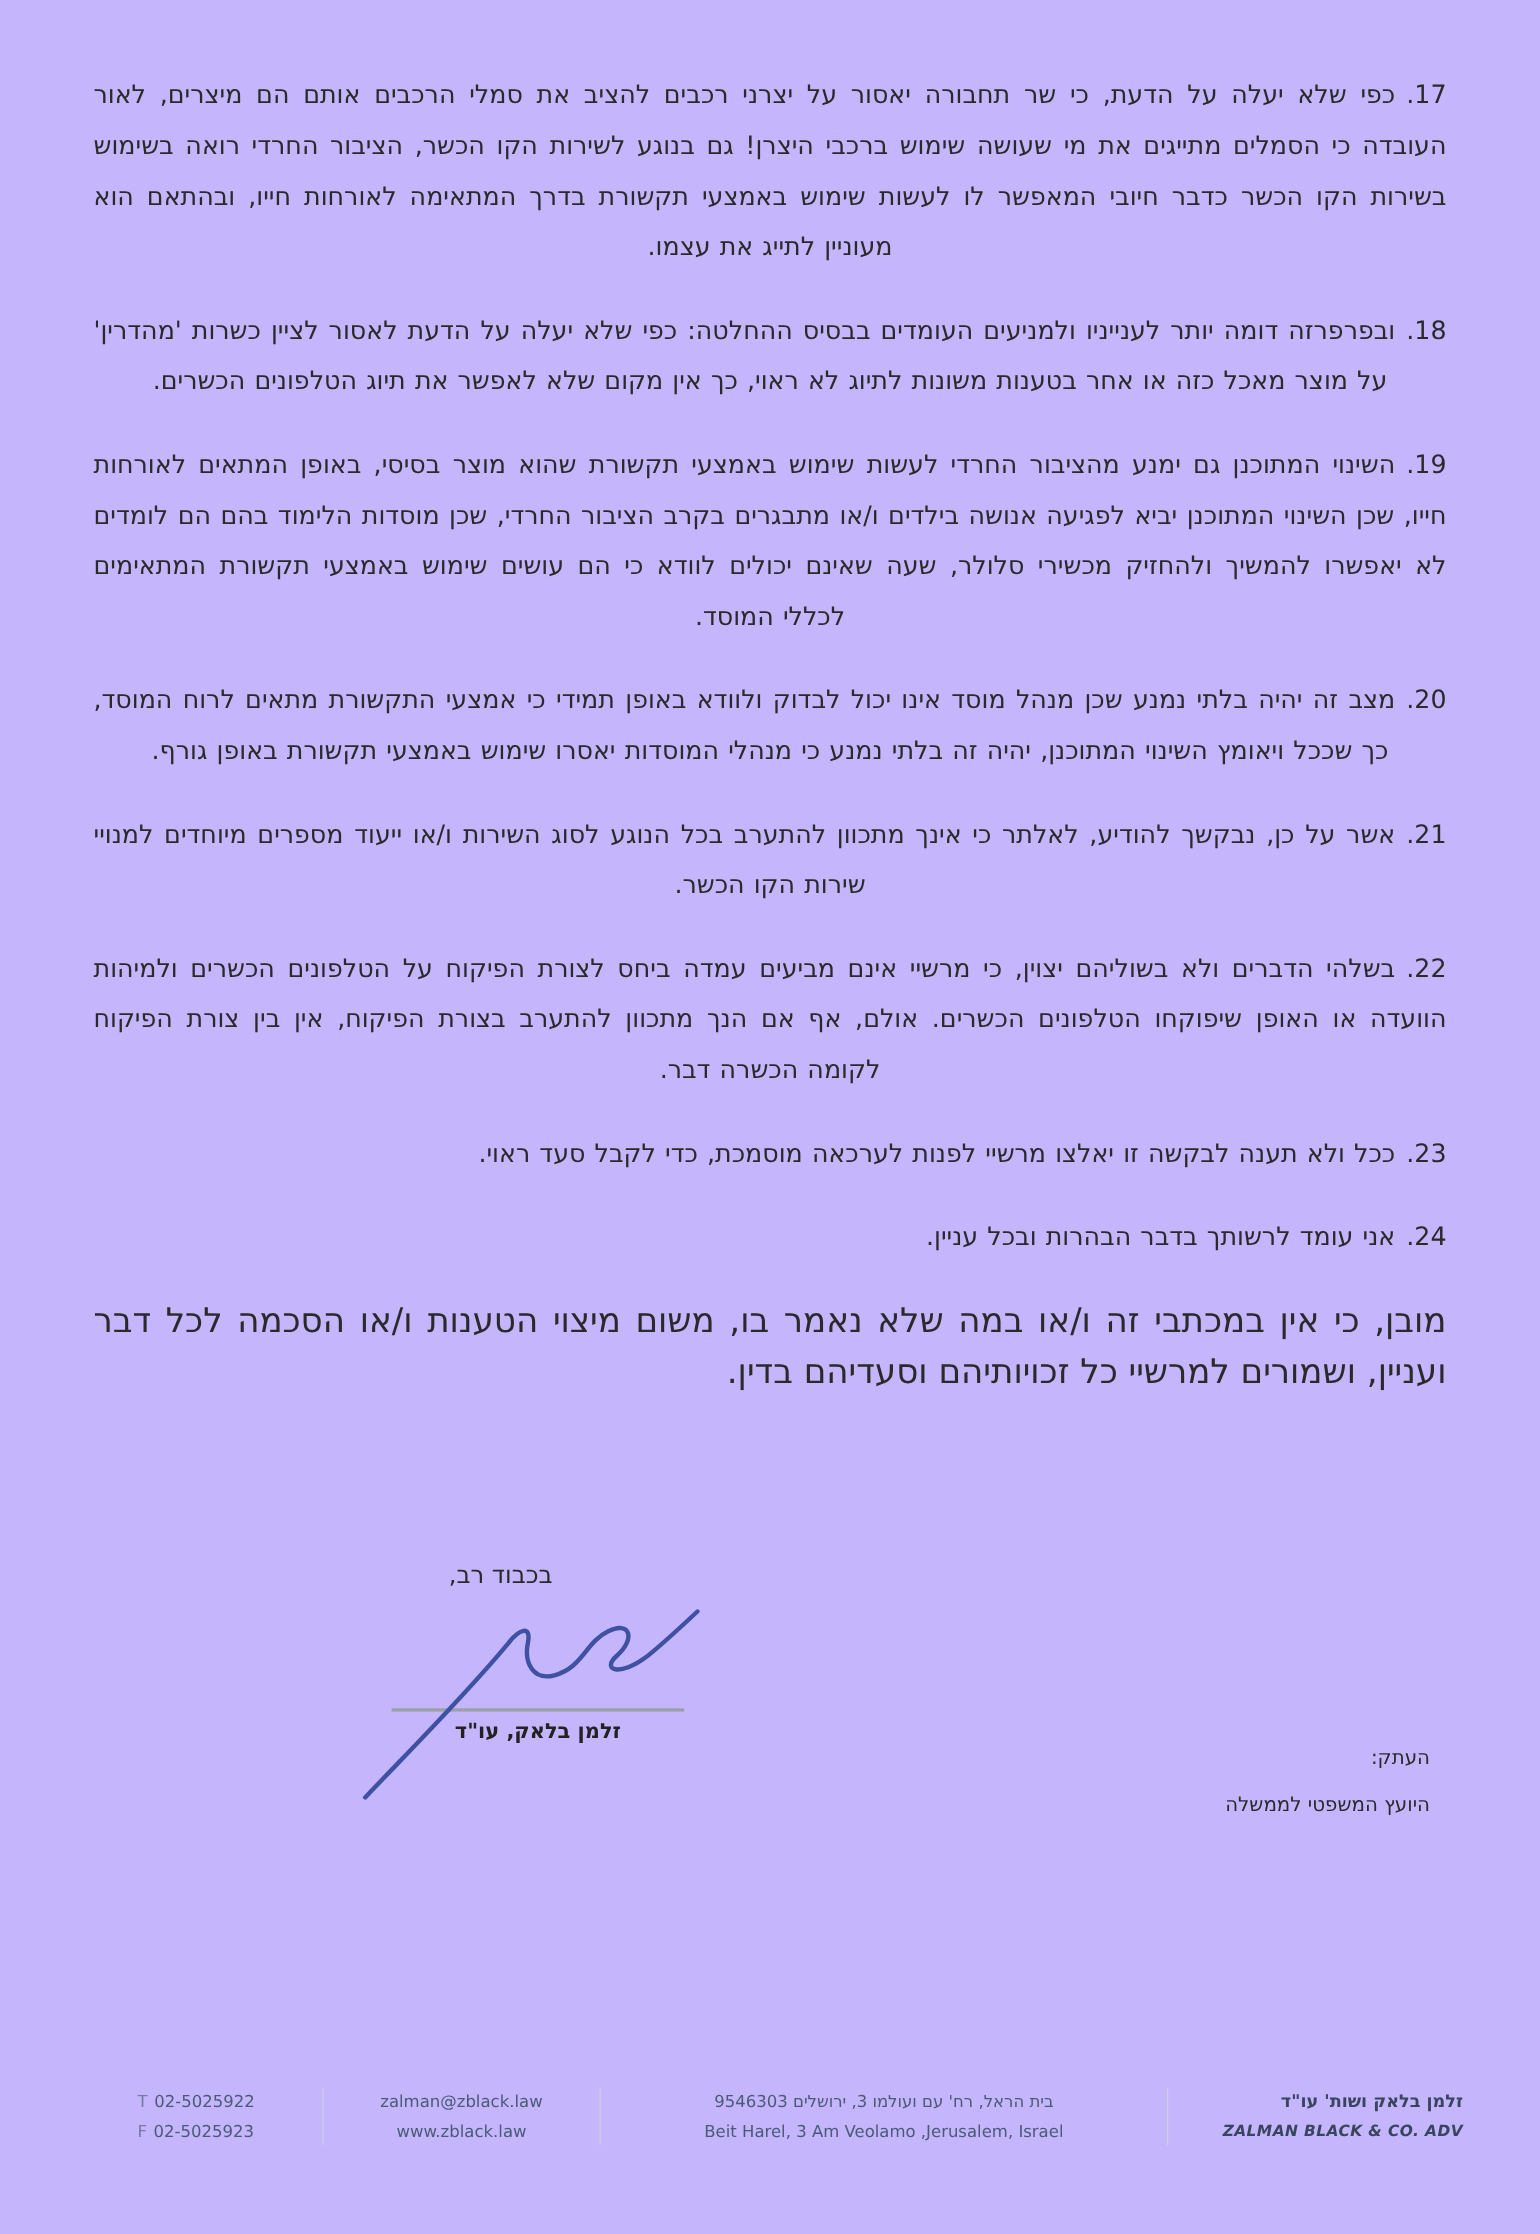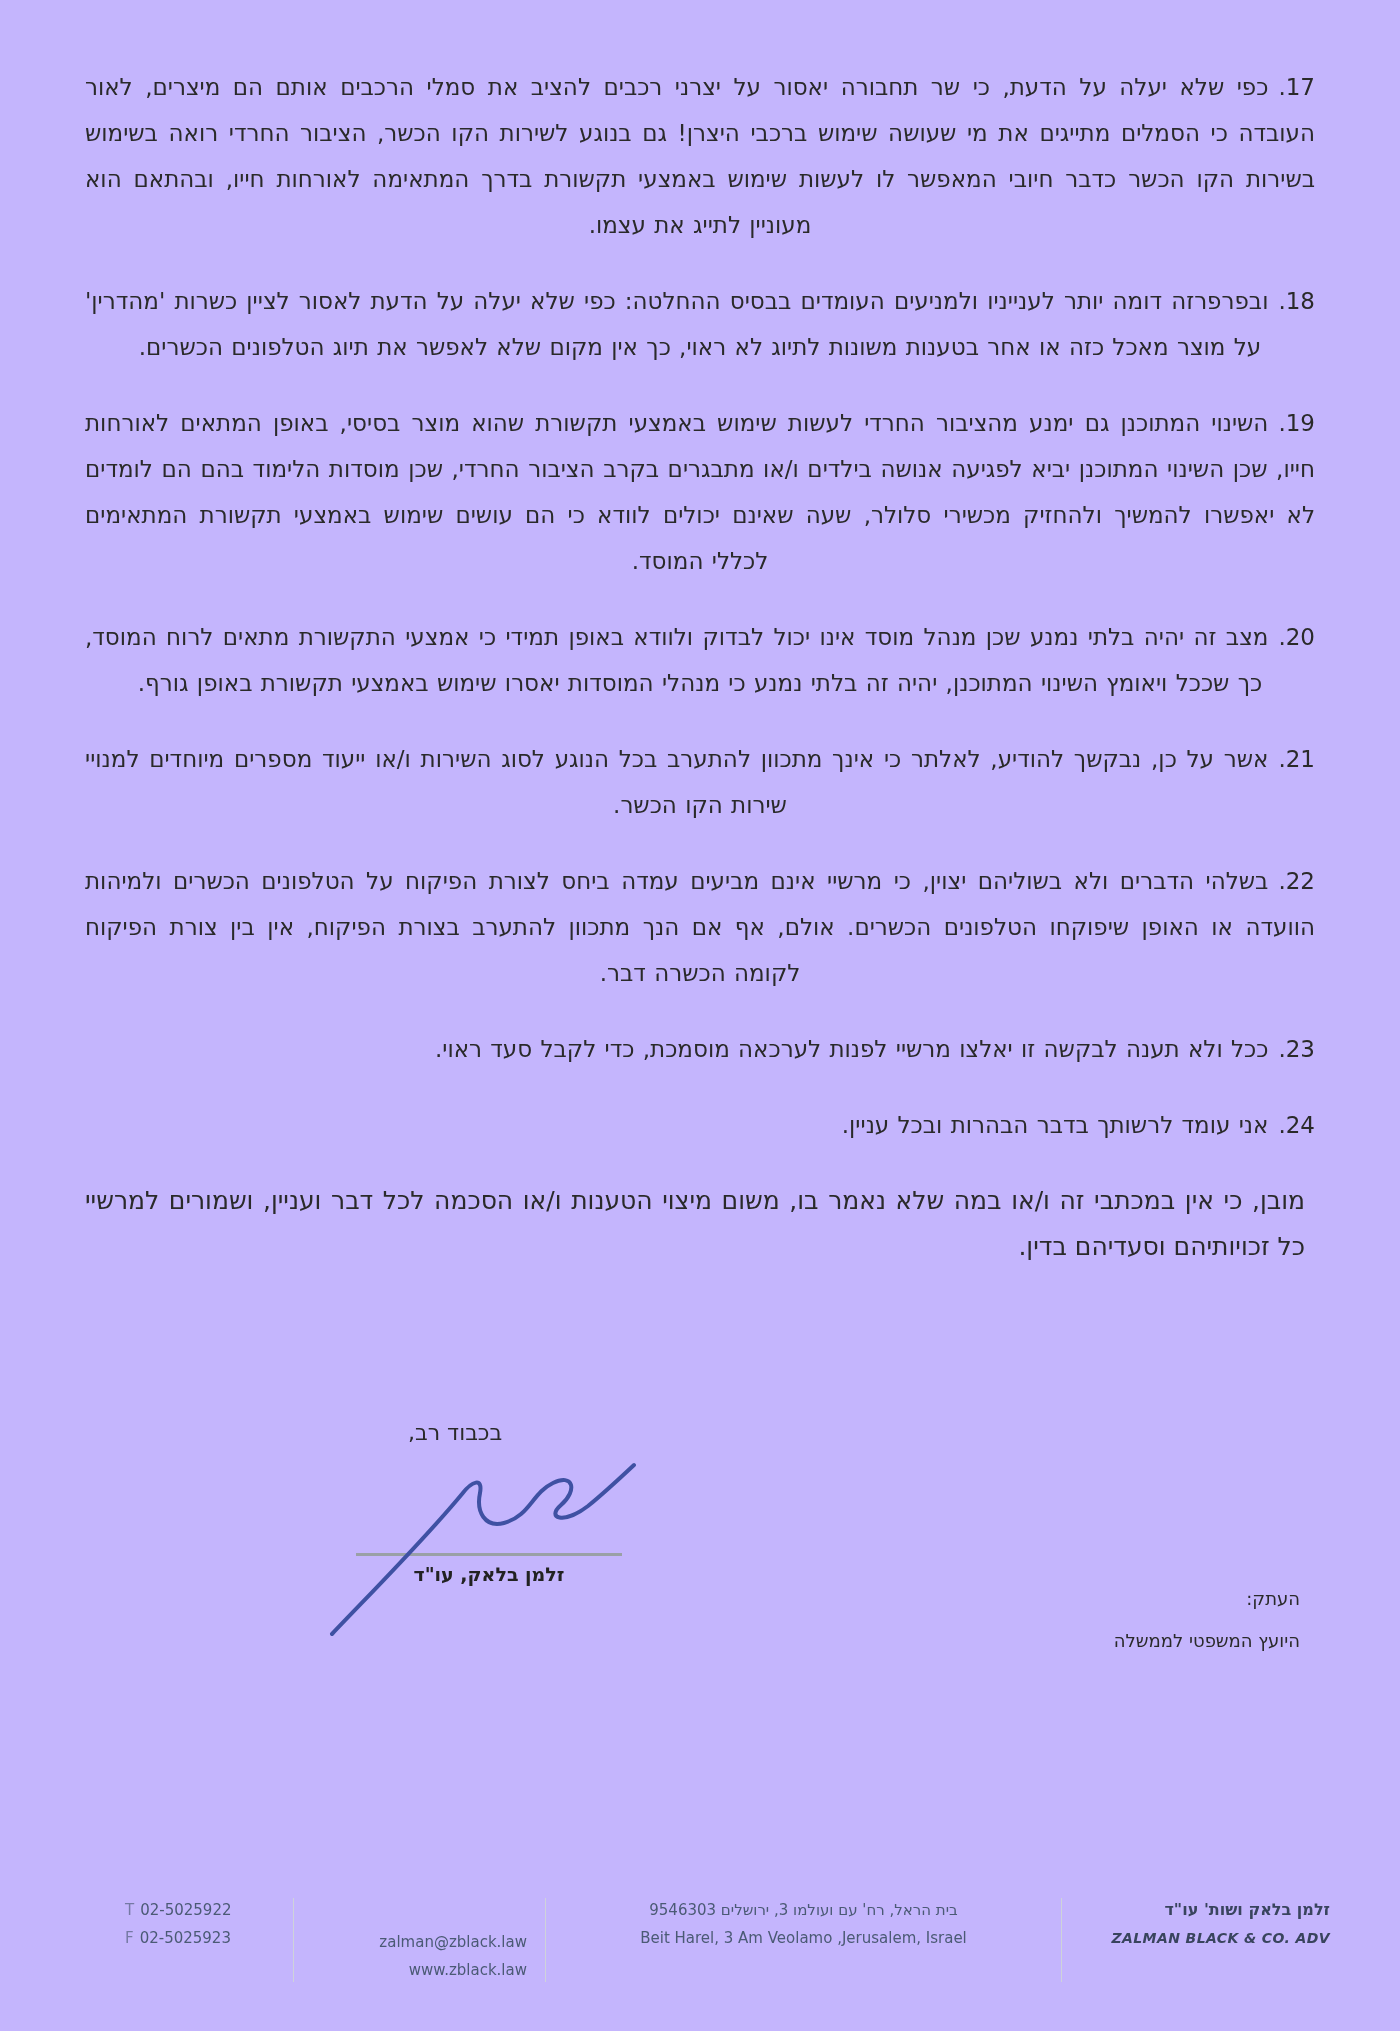--- a/index.html
+++ b/index.html
@@ -28,23 +28,23 @@
   .para {
     font-size: 23px;
     line-height: 46px;
     margin: 0 0 30px 0;
     text-align: justify;
     word-spacing: 1px;
   }
   .para.center-last { text-align-last: center; }
   .para .num { margin-left: 10px; white-space: nowrap; }
   .closing-paragraph {
-    font-size: 25px;
+    font-size: 31px;
     line-height: 46px;
-    margin: 6px 10px 0 0;
+    margin: 6px 0 0 0;
     text-align: justify;
   }
   
   .salutation {
     position: absolute;
     top: 1420px;
     left: 408px;
     font-size: 22px;
     color: #2a2a2a;
     direction: rtl;
@@ -98,21 +98,21 @@
     line-height: 28px;
   }
   .f-divider {
     width: 1px;
     background: #cfd3da;
     margin: 2px 0;
   }
   .f-col { padding: 0 18px; }
   .f-phones { width: 150px; text-align: left; padding-left: 6px; margin-left: 24px; }
   .f-phones .lbl { opacity: .65; margin-right: 6px; }
-  .f-web { width: 215px; text-align: right; margin-top: 32px; }
+  .f-web { width: 215px; text-align: center; }
   .f-address { flex: 1; text-align: center; }
   .f-address .he { direction: rtl; }
   .f-firm { width: 250px; text-align: right; padding-right: 0; }
   .f-firm .he { direction: rtl; font-weight: bold; color: #39445e; font-size: 16px; }
   .f-firm .en { font-weight: bold; color: #39445e; font-size: 14px; letter-spacing: .4px; font-style: italic; }
 </style>
 </head>
 <body>
 
 <div class="page">

